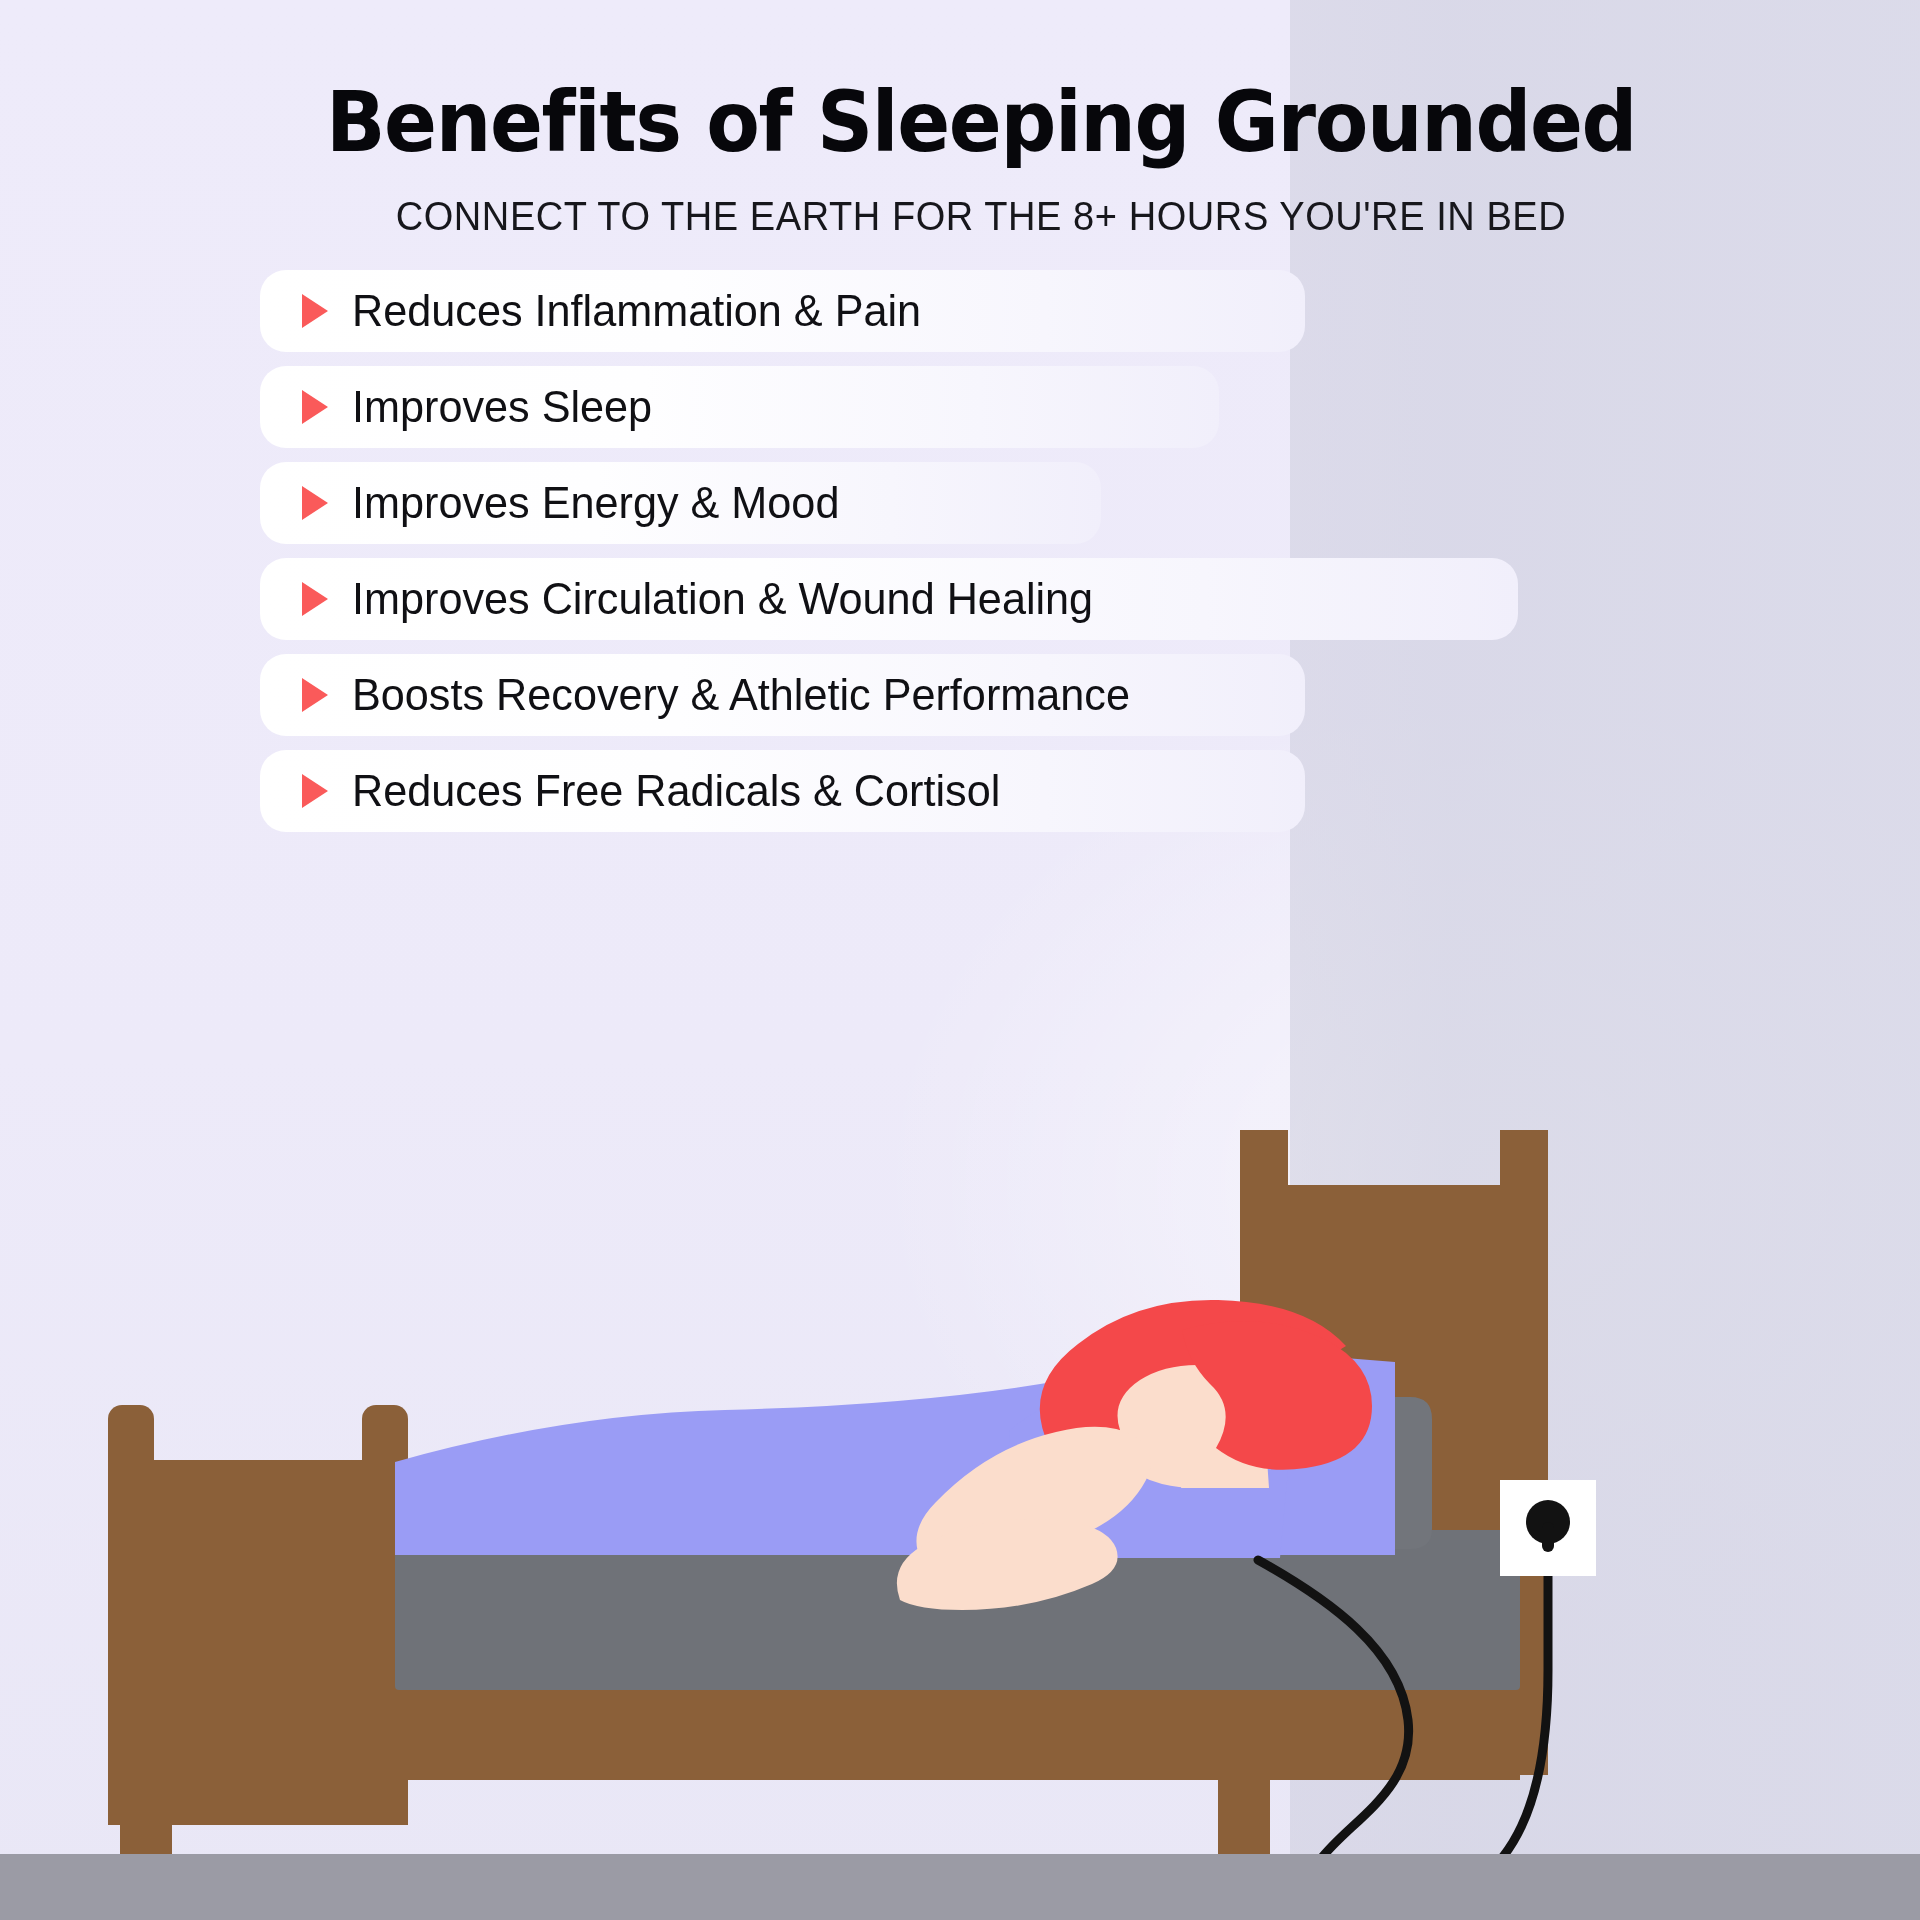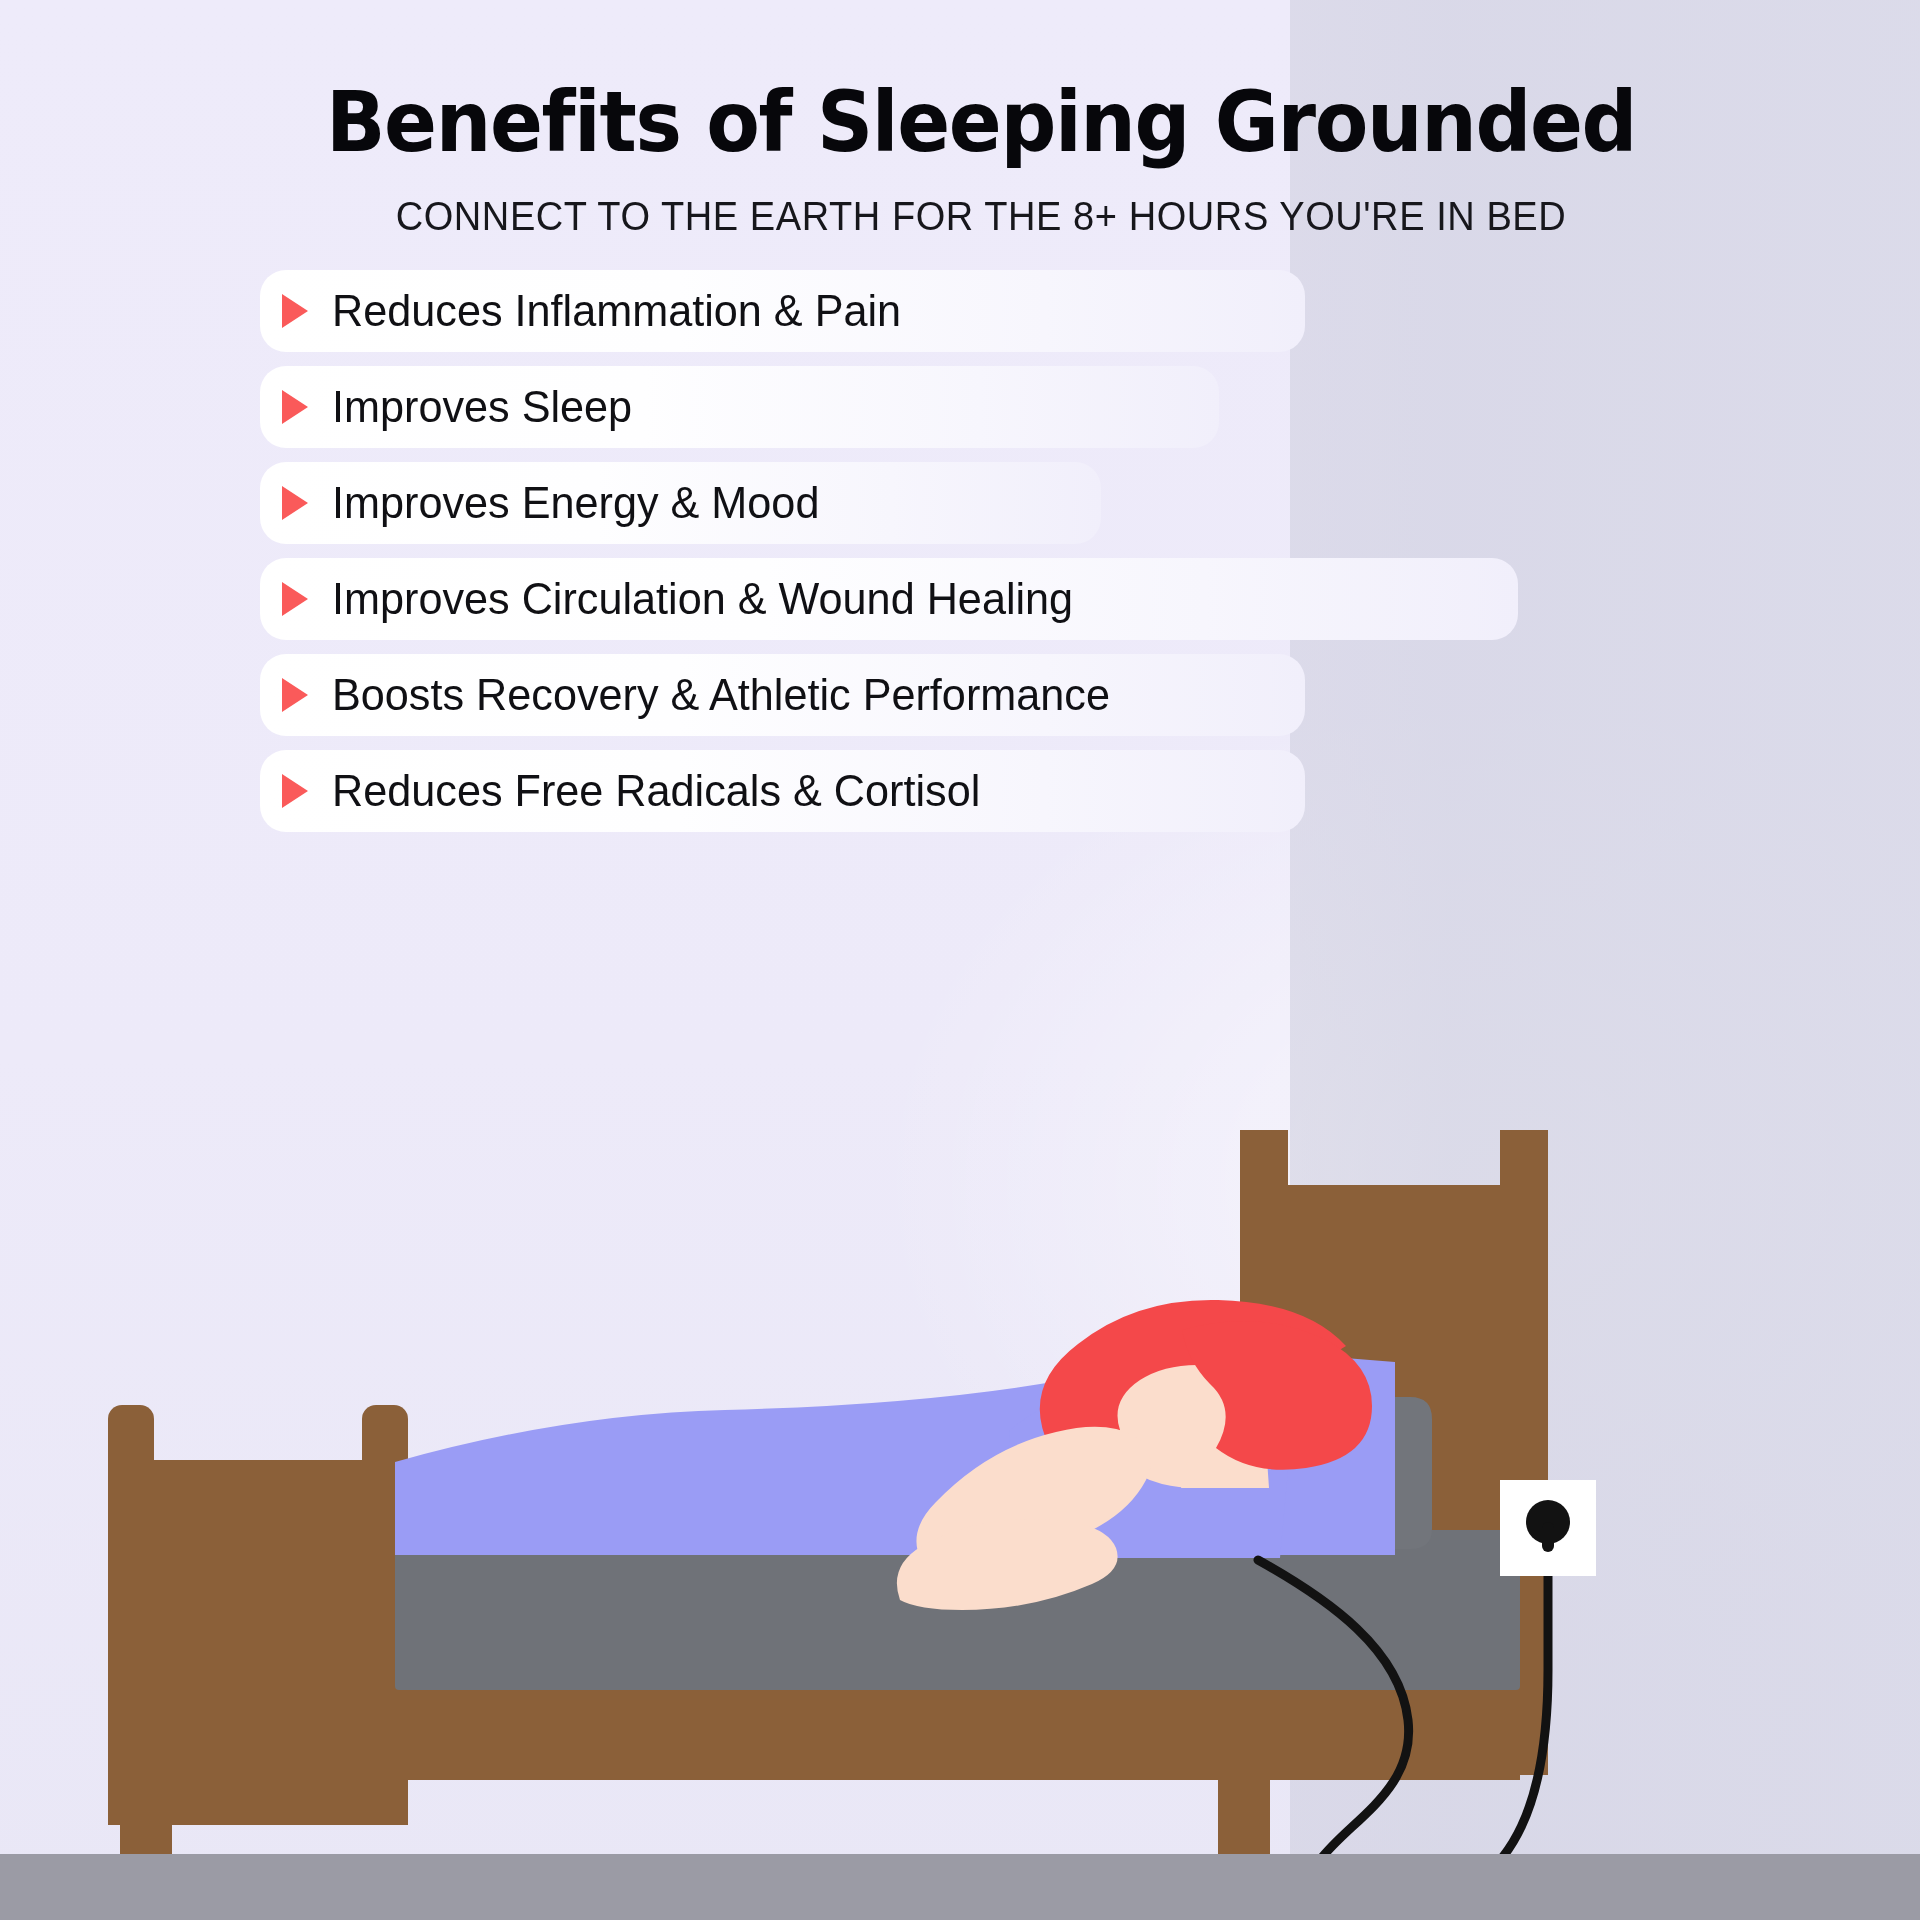--- a/index.html
+++ b/index.html
@@ -75,21 +75,21 @@
   }
 
   .benefit-row {
     position: relative;
     height: 82px;
     margin-bottom: 14px;
     border-radius: 26px;
     background: linear-gradient(90deg, #FFFFFF 0%, #FEFEFF 40%, #F7F6FD 75%, #F1EFFB 100%);
     display: flex;
     align-items: center;
-    padding-left: 22px;
+    padding-left: 42px;
   }
 
   .bullet {
     width: 0;
     height: 0;
     border-top: 17px solid transparent;
     border-bottom: 17px solid transparent;
     border-left: 26px solid #FA5A5A;
     flex: 0 0 auto;
     margin-right: 24px;

